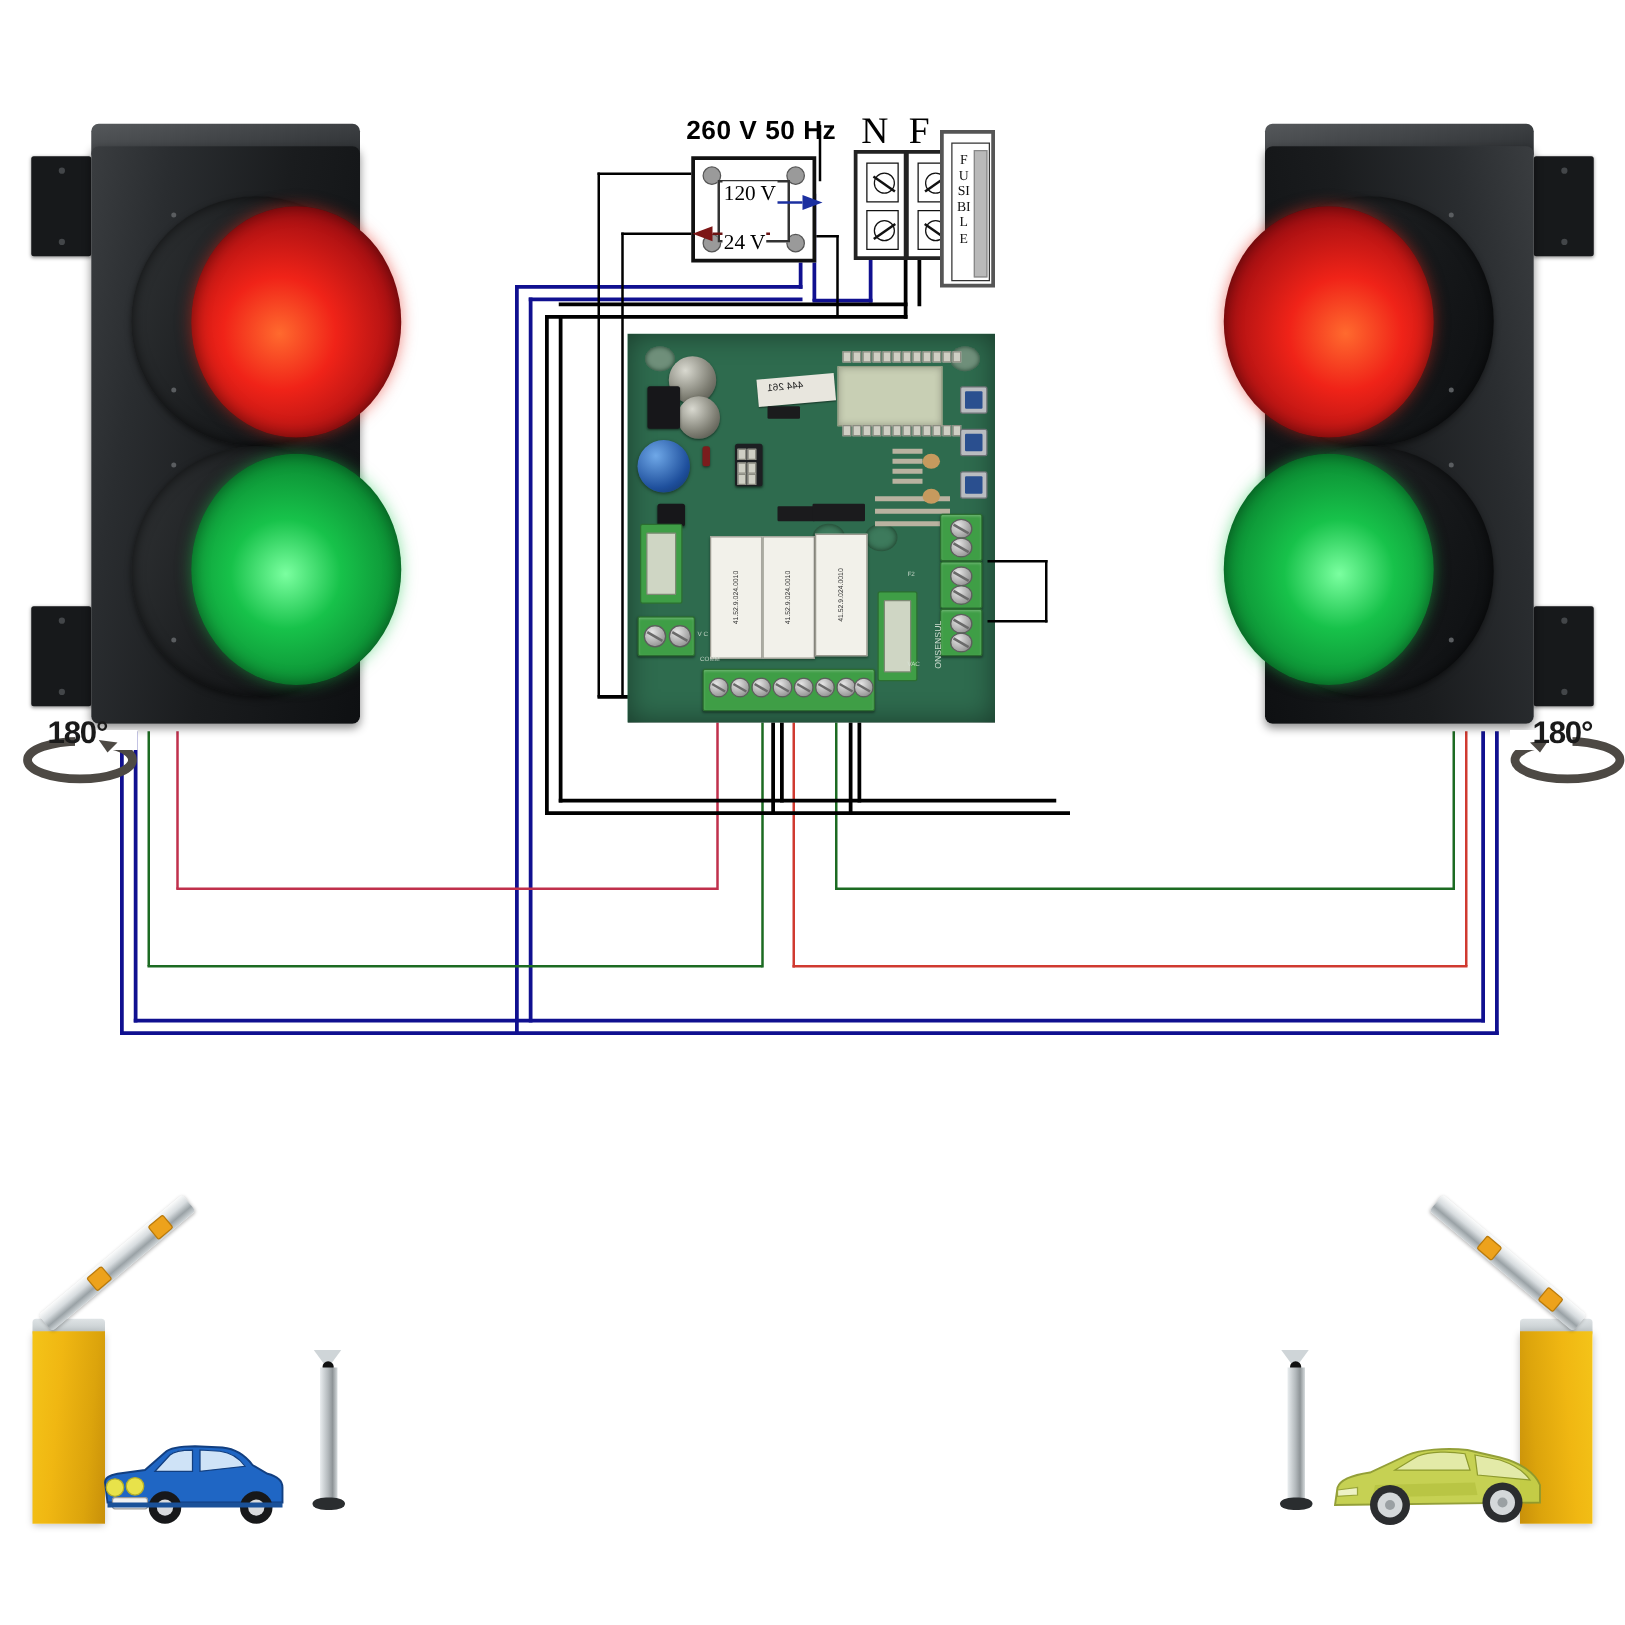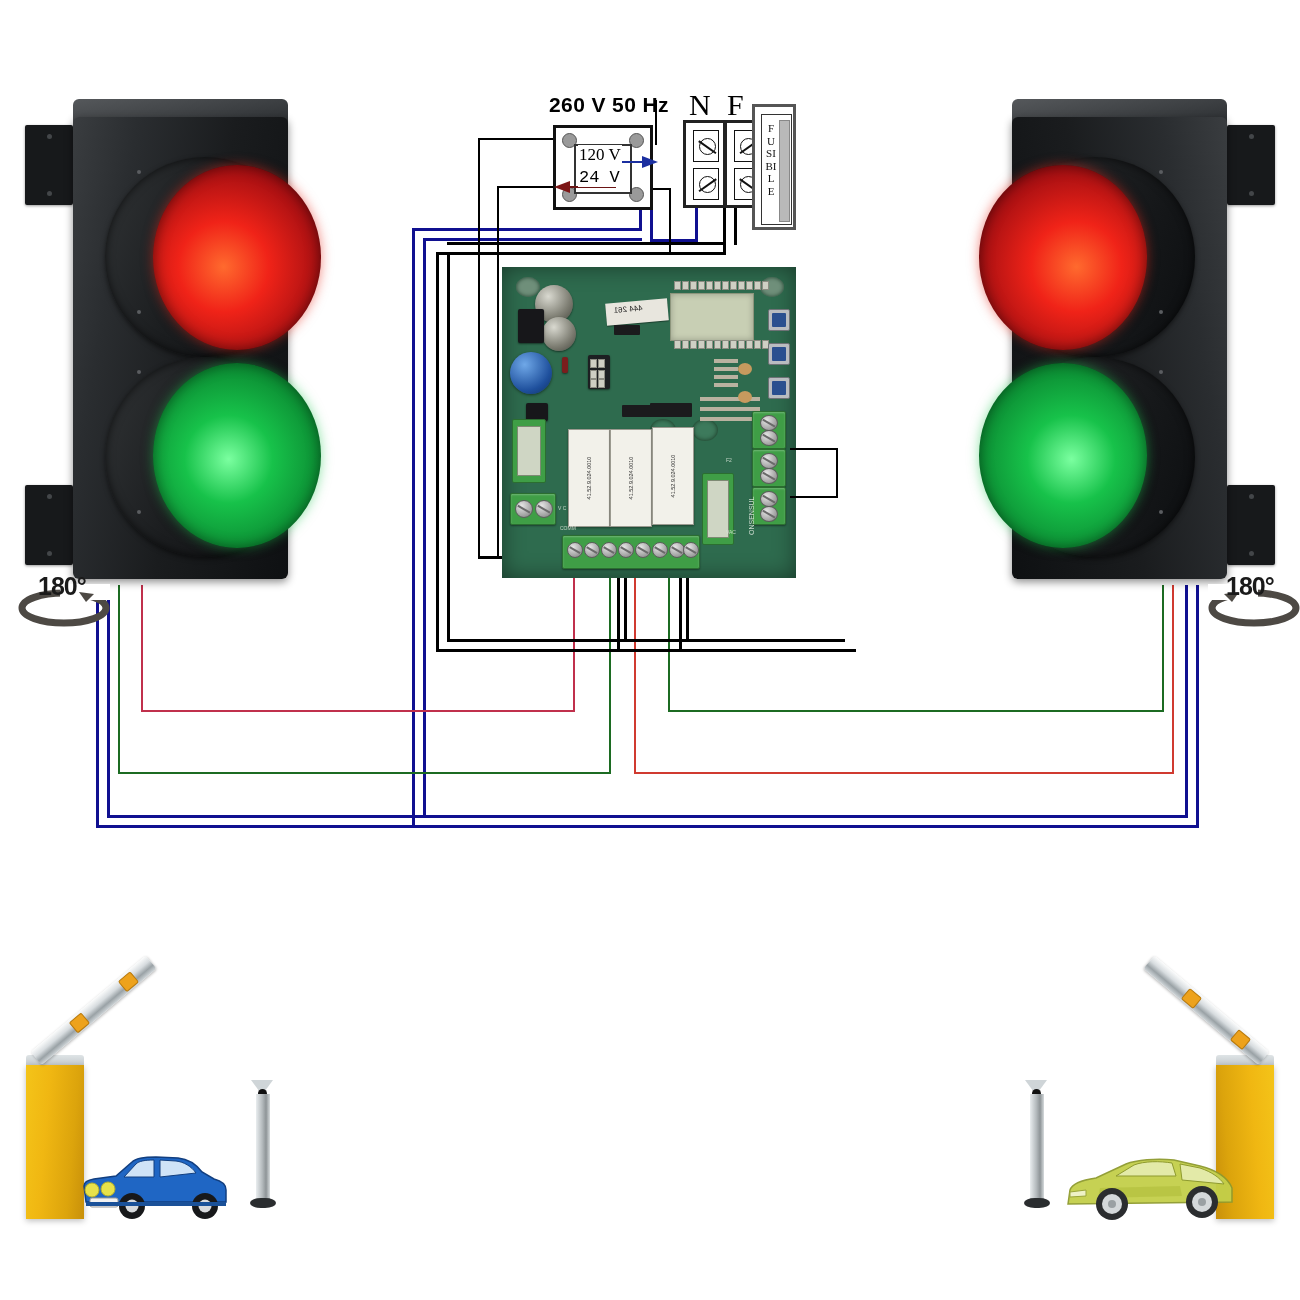--- a/index.html
+++ b/index.html
@@ -244,21 +244,21 @@
   <svg class="abs" style="left:596px;top:155px;" width="64" height="14">
     <line x1="0" y1="7" x2="46" y2="7" stroke="#1b2fa0" stroke-width="2"></line>
     <path d="M46 1 L62 7 L46 13 Z" fill="#1b2fa0"></path>
   </svg>
 
   <svg class="abs" style="left:552px;top:180px;" width="64" height="14">
     <line x1="18" y1="7" x2="64" y2="7" stroke="#6b1414" stroke-width="2"></line>
     <path d="M18 1 L2 7 L18 13 Z" fill="#7d1616"></path>
   </svg>
   <div class="xlbl" style="left:578px;top:145px;">120 V</div>
-  <div class="xlbl" style="left:578px;top:168px;font-family:Liberation Mono, monospace;">24 V</div>
+  <div class="xlbl" style="left:578px;top:184px;">24 V</div>
 
   <div class="tbox" style="left:683px;top:120px;width:43px;height:88px;">
     <div class="tcell" style="left:7px;top:7px;width:26px;height:32px;">
       <div class="screw s1" style="left:5px;top:7px;width:17px;height:17px;"></div>
     </div>
     <div class="tcell" style="left:7px;top:45px;width:26px;height:32px;">
       <div class="screw s2" style="left:5px;top:7px;width:17px;height:17px;"></div>
     </div>
   </div>
   <div class="tbox" style="left:724px;top:120px;width:43px;height:88px;">

